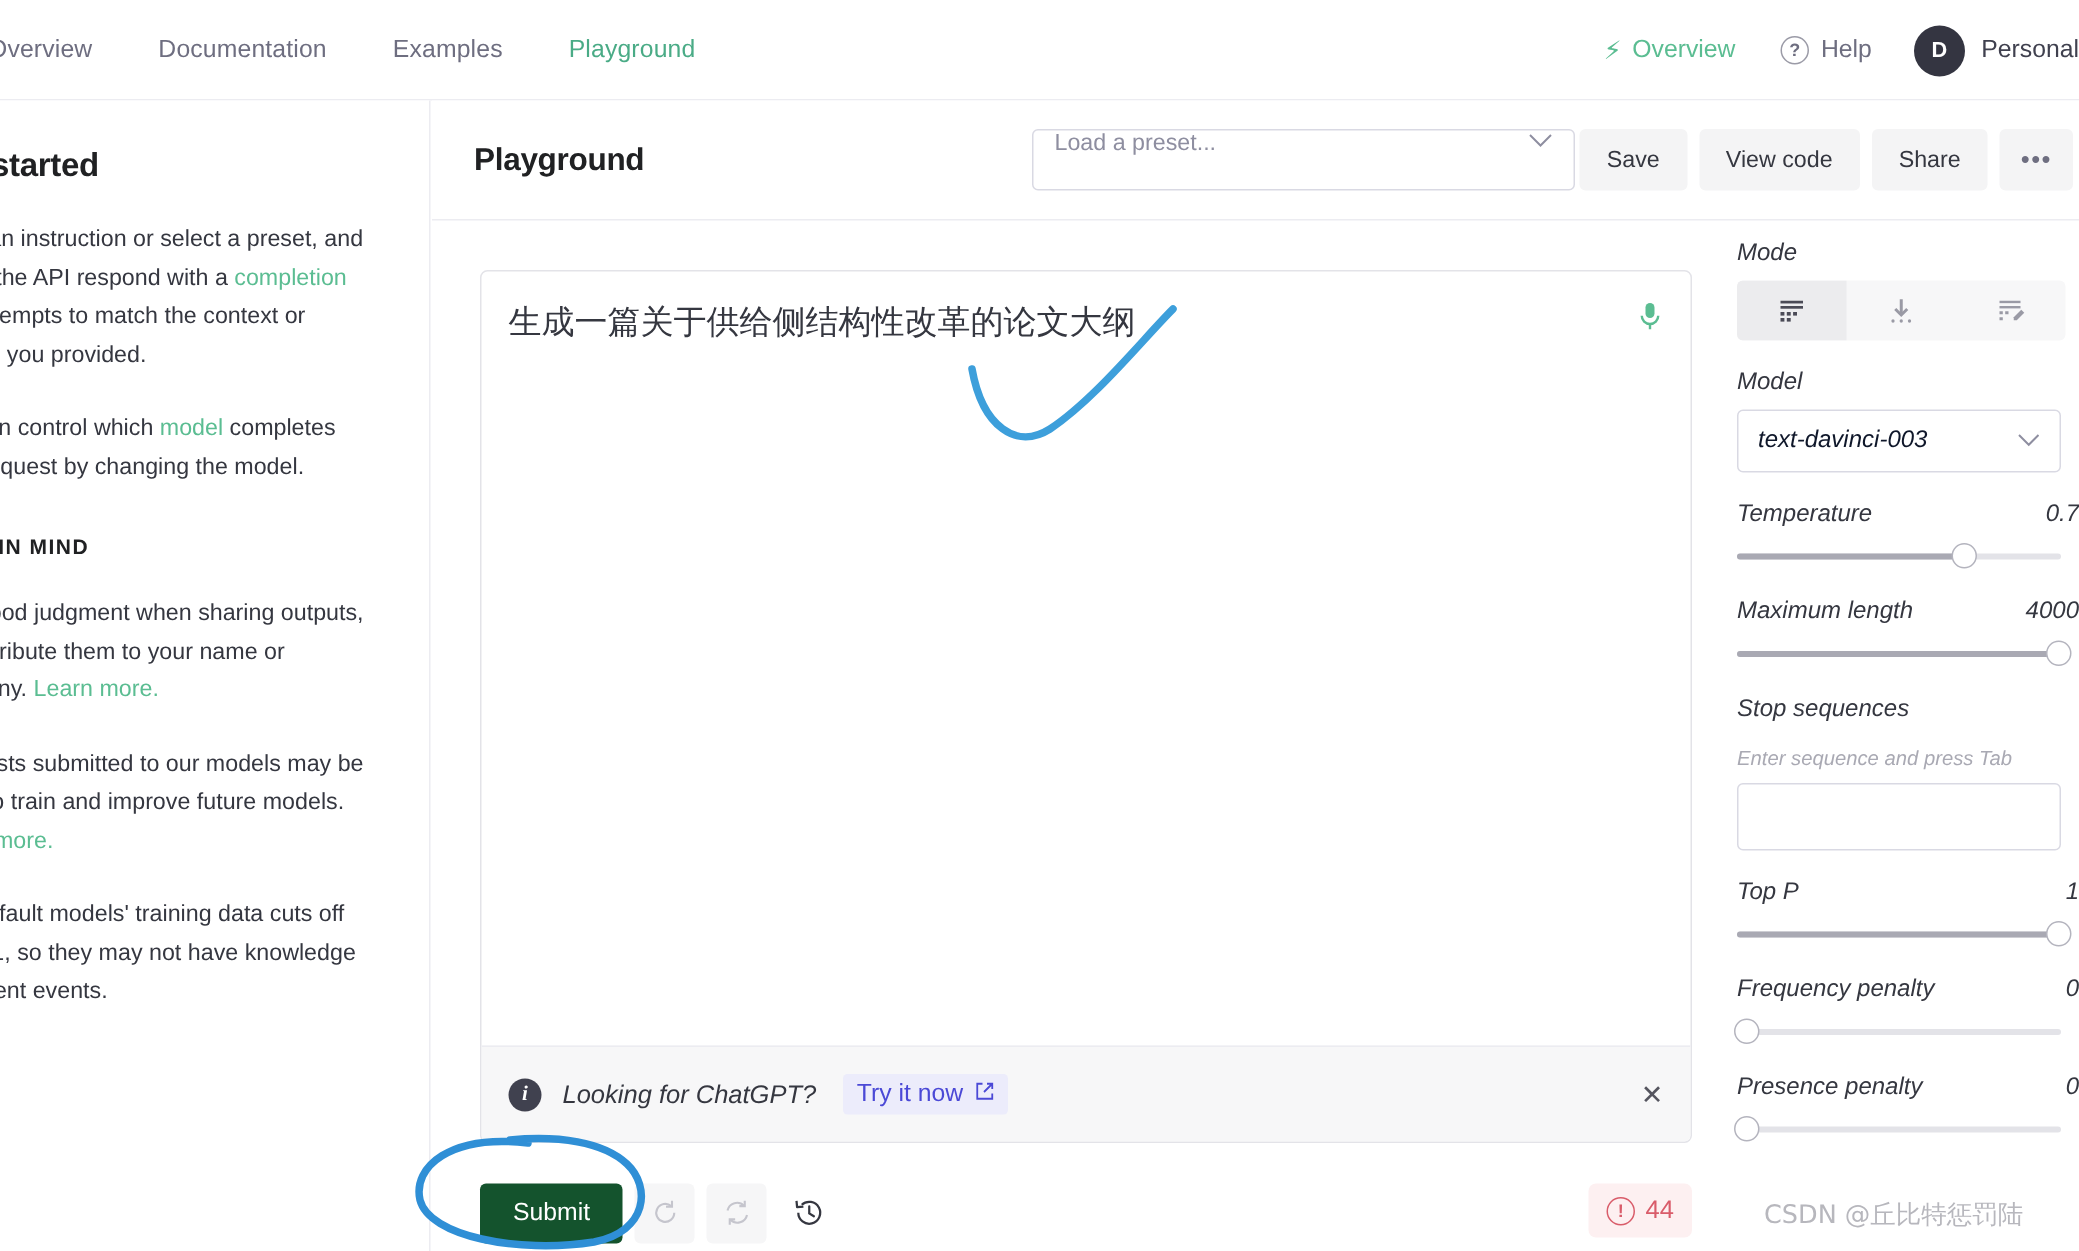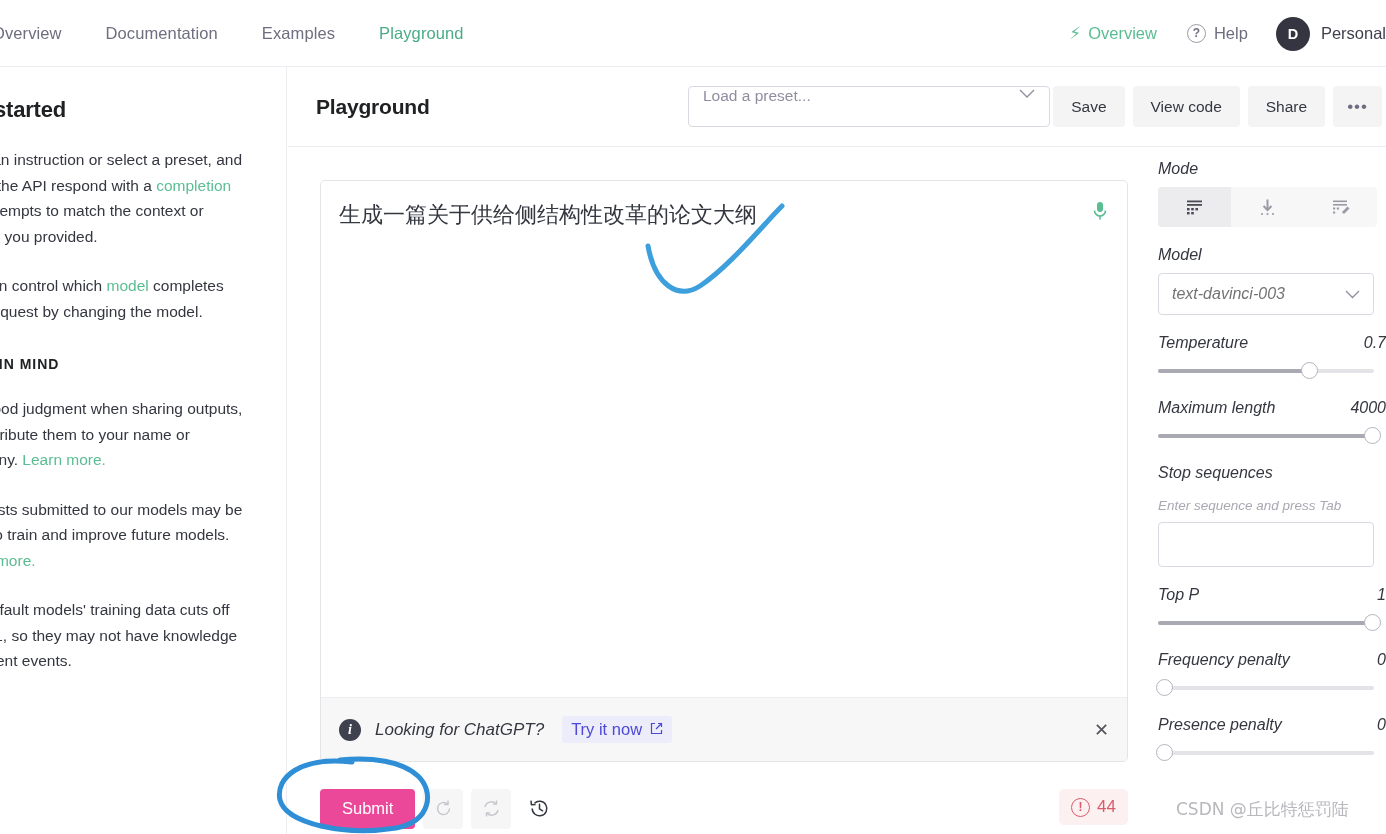--- a/index.html
+++ b/index.html
@@ -120,21 +120,21 @@
     display: flex; align-items: center; gap: 8px;
   }
   .banner-close { margin-left: auto; font-size: 18px; color: #55555f; cursor: pointer; font-weight: 300; }
 
   
   .bottom-bar {
     position: absolute; left: 320px; top: 783px; width: 808px; height: 51px;
     display: flex; align-items: center;
   }
   .submit-btn {
-    background: #ec4899; color: #fff; border: none; border-radius: 4px;
+    background: #14532d; color: #fff; border: none; border-radius: 4px;
     height: 40px; padding: 0 22px; font-size: 16.5px; cursor: pointer;
     font-family: inherit;
   }
   .icon-btn {
     width: 40px; height: 40px; border-radius: 4px; background: #f6f6f7;
     border: none; display: flex; align-items: center; justify-content: center;
     margin-left: 8px; cursor: pointer; color: #a9a9b3;
   }
   .icon-btn.plain { background: transparent; color: #353740; }
   .token-badge {
@@ -164,21 +164,21 @@
   .mode-btn {
     flex: 1; display: flex; align-items: center; justify-content: center;
     cursor: pointer; background: transparent;
   }
   .mode-btn.active { background: #ececee; }
   .model-select {
     margin-top: 9px; width: 216px; height: 42px; border: 1px solid #d9d9e3;
     border-radius: 4px; display: flex; align-items: center; padding: 0 13px;
     cursor: pointer; background: #fff;
   }
-  .model-name { font-size: 16px; color: #737373; flex: 1; }
+  .model-name { font-size: 16px; color: #0f172a; flex: 1; }
   .slider { position: relative; width: 216px; height: 18px; margin-top: 10px; cursor: pointer; }
   .slider-track {
     position: absolute; left: 0; top: 7px; width: 100%; height: 4px;
     background: #e3e3e8; border-radius: 2px;
   }
   .slider-fill {
     position: absolute; left: 0; top: 7px; height: 4px;
     background: #a9a9b3; border-radius: 2px;
   }
   .slider-knob {

